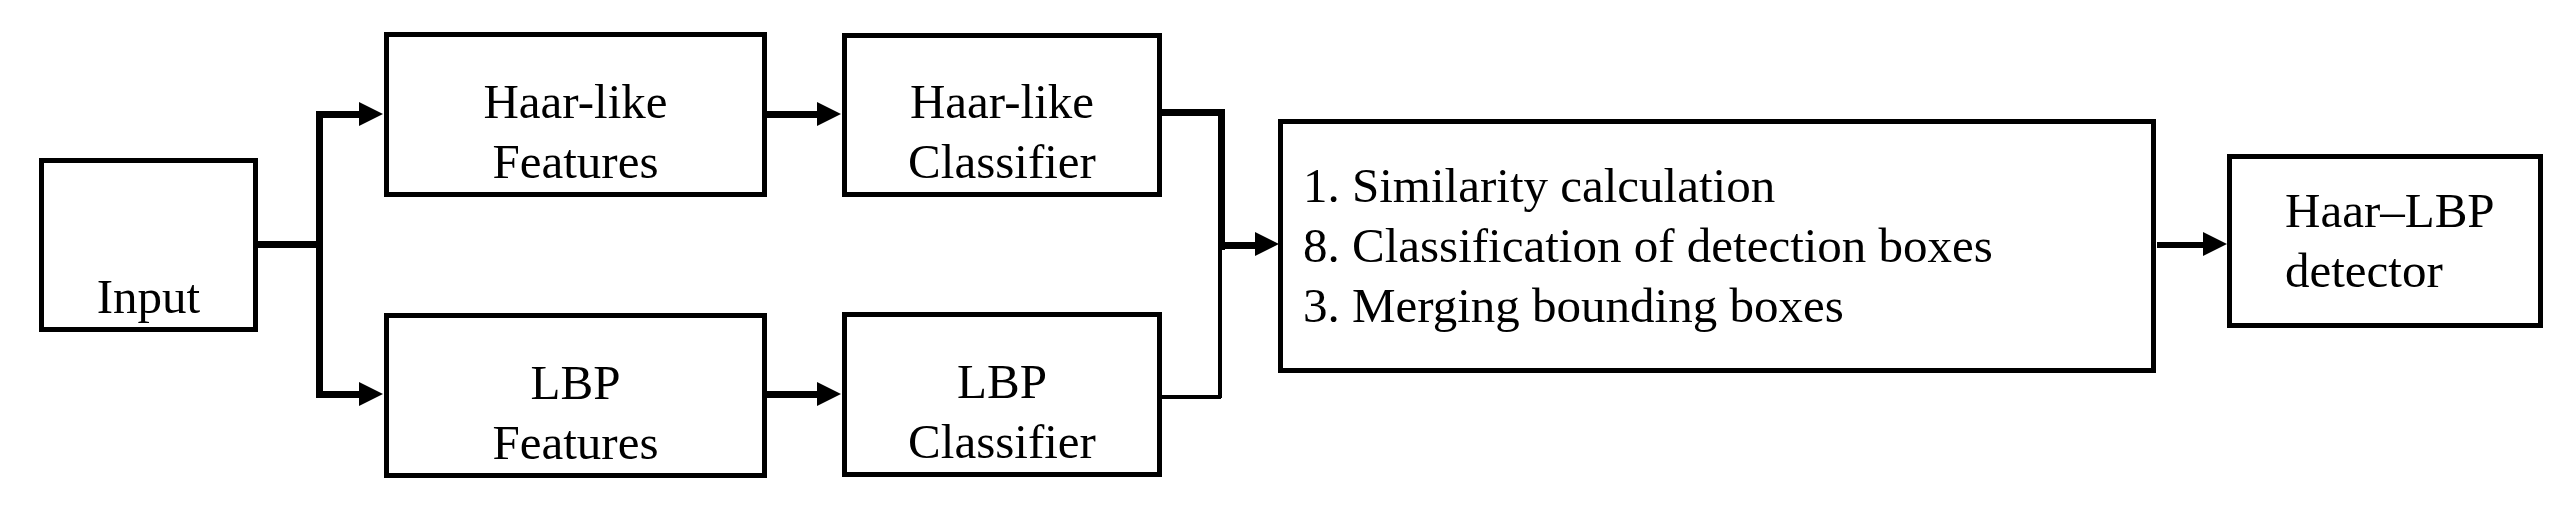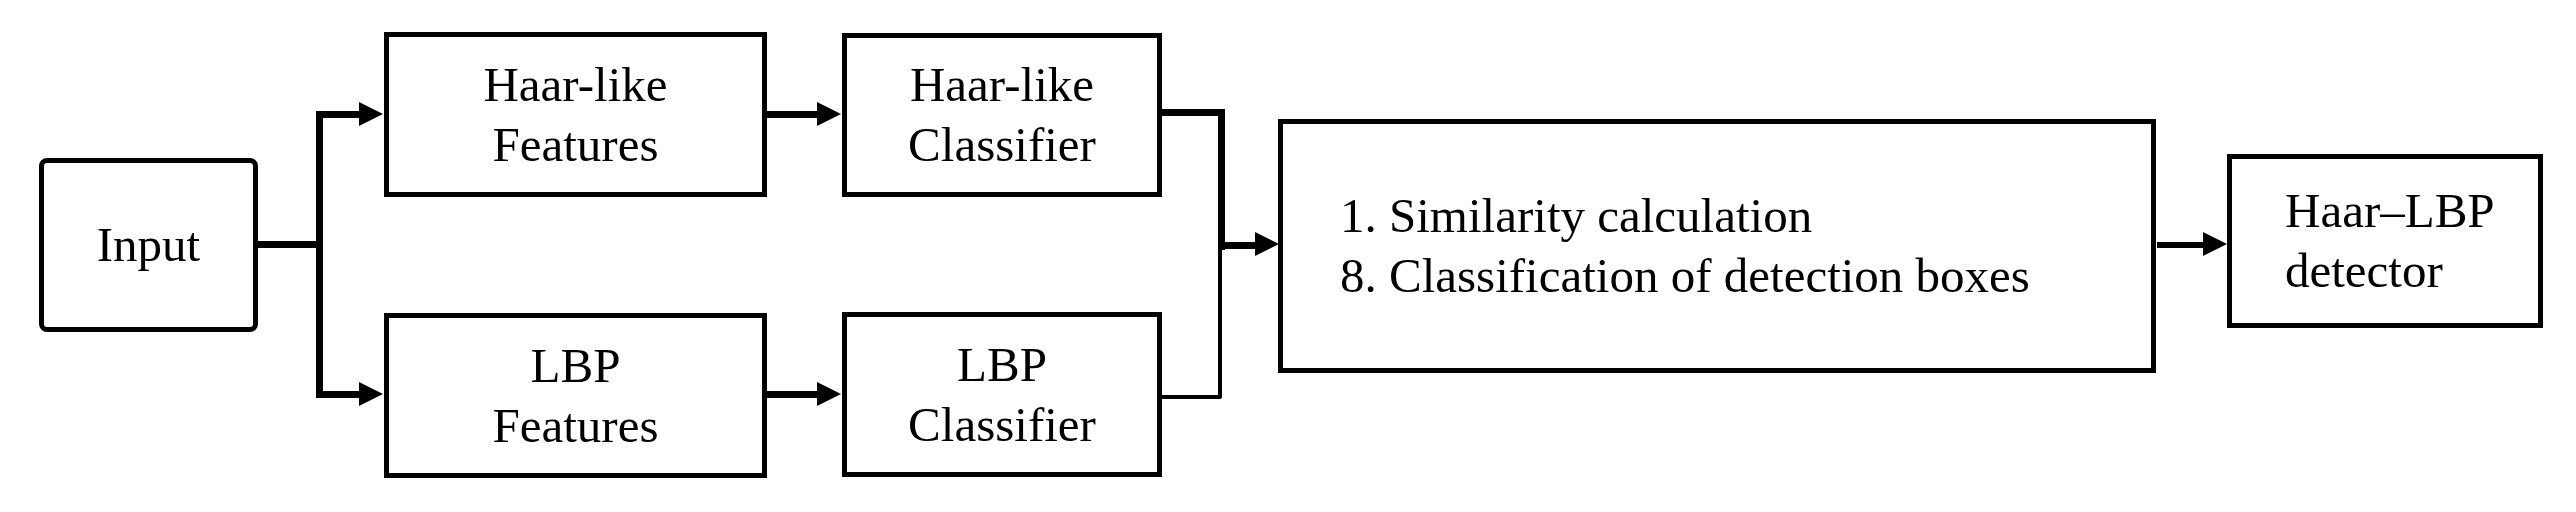--- a/index.html
+++ b/index.html
@@ -24,45 +24,46 @@
     display: flex;
     flex-direction: column;
     justify-content: center;
     font-size: 49px;
     line-height: 60px;
     white-space: nowrap;
   }
   .node.center-text {
     align-items: center;
     text-align: center;
+    justify-content: flex-end;
   }
   .node.left-text {
     align-items: flex-start;
     text-align: left;
   }
   .line { display: block; }
   .seg {
     position: absolute;
     background: #000000;
   }
   .head {
     position: absolute;
     width: 0;
     height: 0;
     border-top: 12.6px solid transparent;
     border-bottom: 12.6px solid transparent;
     border-left: 24.6px solid #000000;
   }
   
-  #n-input           { left: 39px;   top: 158px; width: 219px;  height: 174px; border-radius: 8px; }
+  #n-input           { left: 39px;   top: 158px; width: 219px;  height: 174px; }
   #n-haar-features   { left: 384px;  top: 32px;  width: 383px;  height: 165px; }
   #n-lbp-features    { left: 384px;  top: 313px; width: 383px;  height: 165px; }
   #n-haar-classifier { left: 842px; top: 33px;  width: 320px;  height: 164px; }
   #n-lbp-classifier  { left: 842px; top: 312px; width: 320px;  height: 165px; }
-  #n-merge           { left: 1278px; top: 119px; width: 878px; height: 254px; padding-left: 57px; }
+  #n-merge           { left: 1278px; top: 119px; width: 878px; height: 254px; padding-left: 20px; }
   #n-detector        { left: 2227px; top: 154px; width: 316px;  height: 174px; padding-left: 53px; }
 </style>
 </head>
 <body>
 
 <div class="canvas">
 
   <div class="node center-text" id="n-input">
     <span class="line">Input</span>
   </div>
@@ -83,20 +84,21 @@
   </div>
 
   <div class="node center-text" id="n-lbp-classifier">
     <span class="line">LBP</span>
     <span class="line">Classifier</span>
   </div>
 
   <div class="node left-text" id="n-merge">
     <span class="line">1. Similarity calculation</span>
     <span class="line">8. Classification of detection boxes</span>
+    <span class="line">3. Merging bounding boxes</span>
   </div>
 
   <div class="node left-text" id="n-detector">
     <span class="line">Haar–LBP</span>
     <span class="line">detector</span>
   </div>
 
   <div class="seg" style="left:258px; top:241px; width:65px; height:7px;"></div>
 
   <div class="seg" style="left:316px; top:111px; width:7px; height:287px;"></div>

